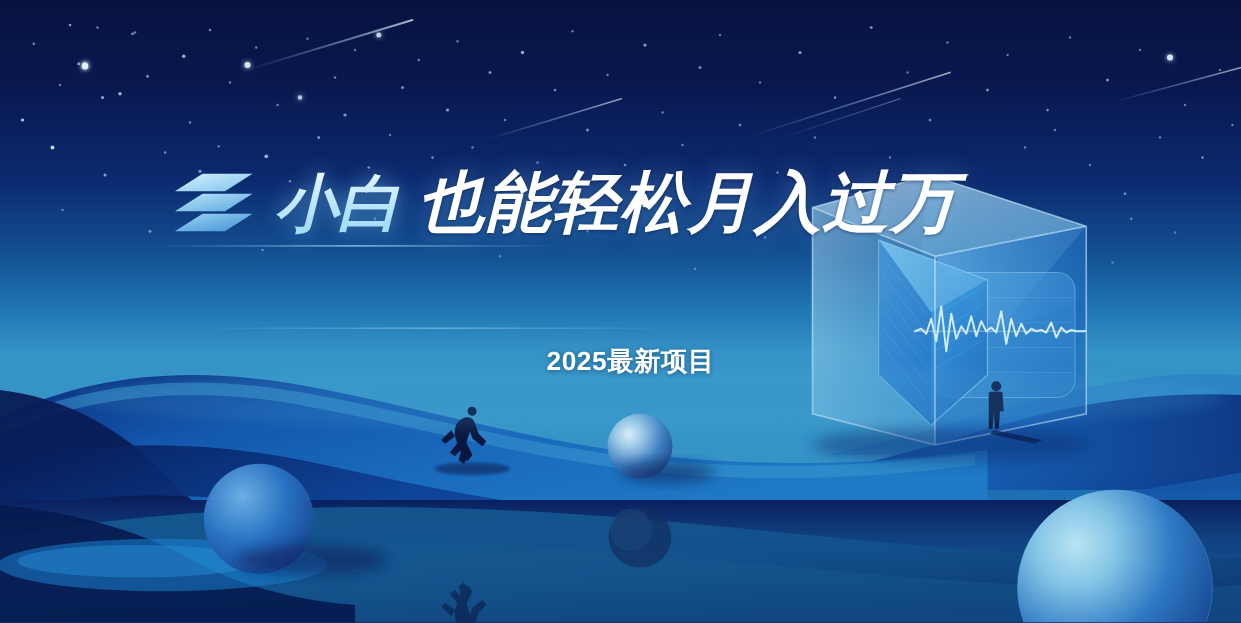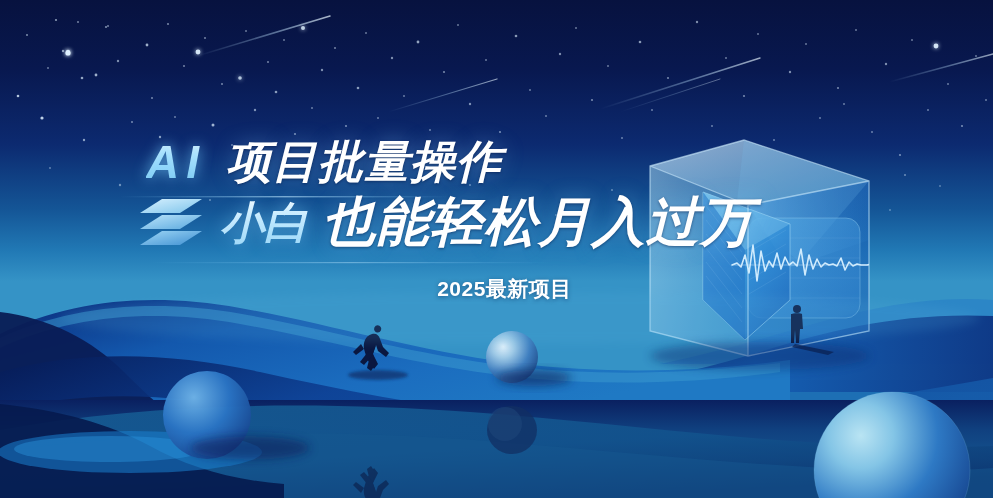--- a/index.html
+++ b/index.html
@@ -63,21 +63,21 @@
     font-size: 45px;
     font-weight: bold;
     font-style: italic;
     color: #ffffff;
     letter-spacing: 1px;
     margin-left: 16px;
     text-shadow: 0 1px 3px rgba(4, 22, 66, 0.55),
                  0 0 20px rgba(140, 215, 255, 0.35);
   }
   .bai-word {
-    font-size: 44px;
+    font-size: 50px;
     font-weight: bold;
     font-style: italic;
     letter-spacing: 0px;
     margin-left: 14px;
     background: linear-gradient(180deg, #ffffff 0%, #ddf2ff 35%, #95d4f7 100%);
     -webkit-background-clip: text;
     background-clip: text;
     color: transparent;
     text-shadow: 0 0 16px rgba(130, 215, 255, 0.6);
   }
@@ -457,24 +457,20 @@
     <path d="M795,344 L834,352 L828,355 L792,347 Z" fill="#0a2356" opacity="0.8"></path>
 
     <ellipse cx="520" cy="318" rx="460" ry="26" fill="#58b0dd" opacity="0.16" filter="url(#softBlur)"></ellipse>
 
     <rect x="120" y="196" width="330" height="1.4" fill="url(#glowLine)" opacity="0.7"></rect>
     <rect x="150" y="262" width="400" height="1.2" fill="url(#glowLine)" opacity="0.5"></rect>
   </svg>
 
   <div class="headline-block">
 
-    <div class="line line-1">
-      <span class="ai-word">AI</span>
-      <span class="title-main">项目批量操作</span>
-    </div>
 
     <div class="line line-2">
       <svg class="layers-icon" viewBox="0 0 66 52">
         <defs>
           <linearGradient id="lyr1" x1="0" y1="0" x2="1" y2="1">
             <stop offset="0%" stop-color="#d8f1ff"></stop>
               <stop offset="100%" stop-color="#7cc3ea"></stop>
           </linearGradient>
           <linearGradient id="lyr2" x1="0" y1="0" x2="1" y2="1">
             <stop offset="0%" stop-color="#bbe4fa"></stop>

